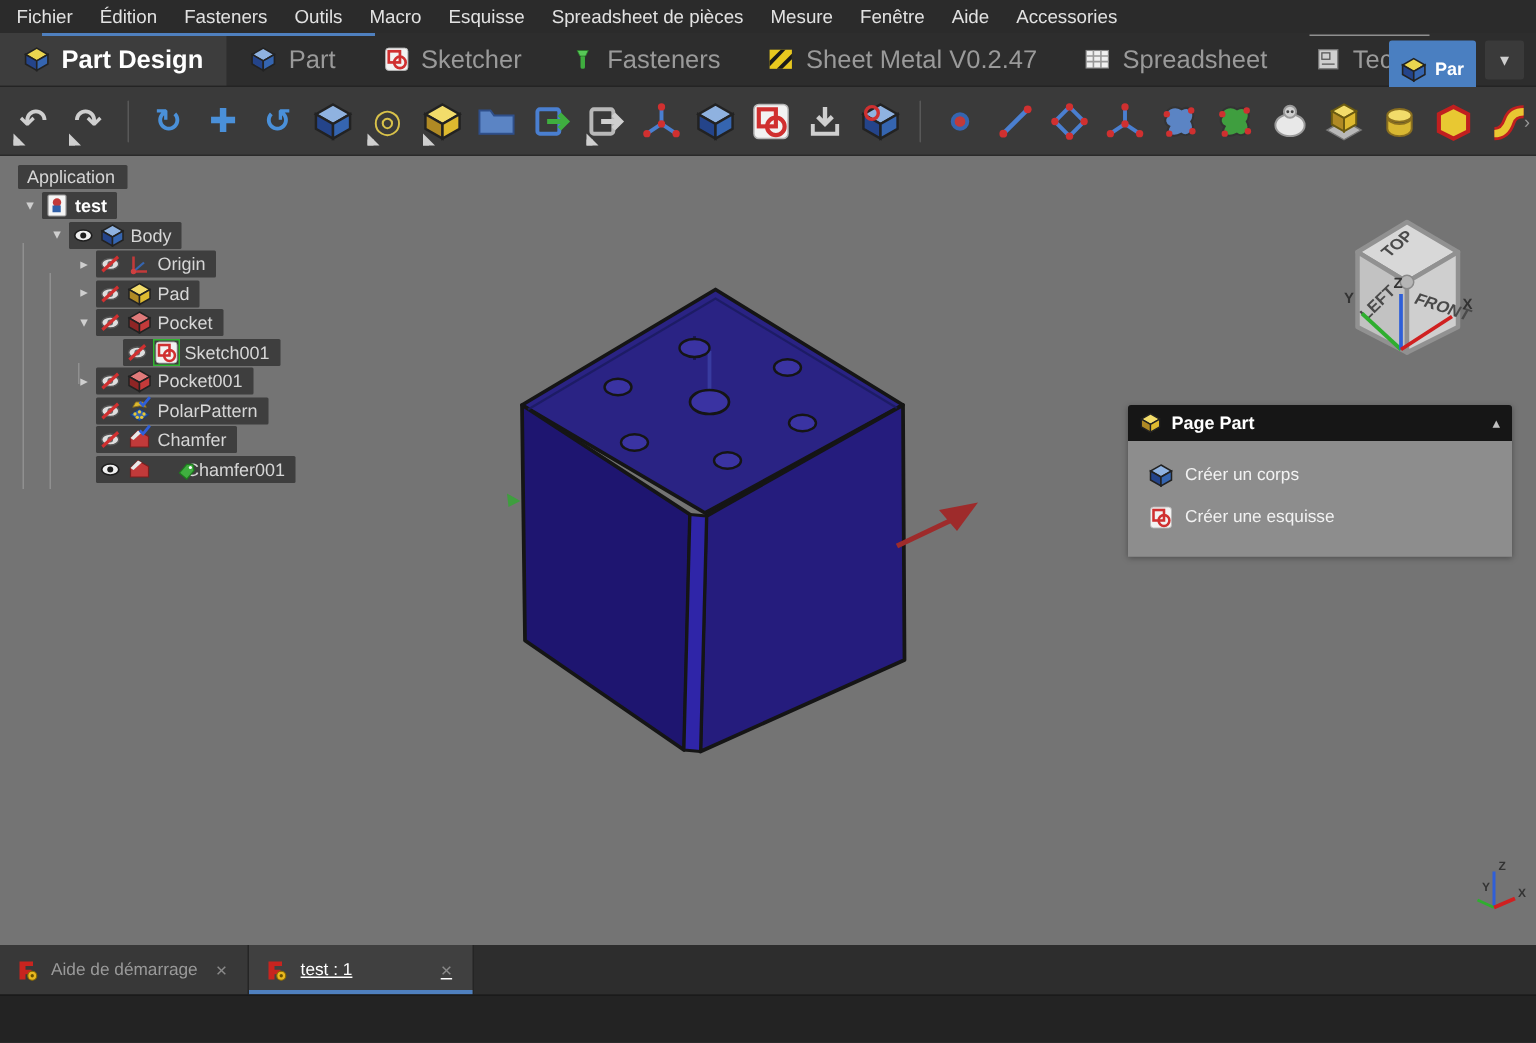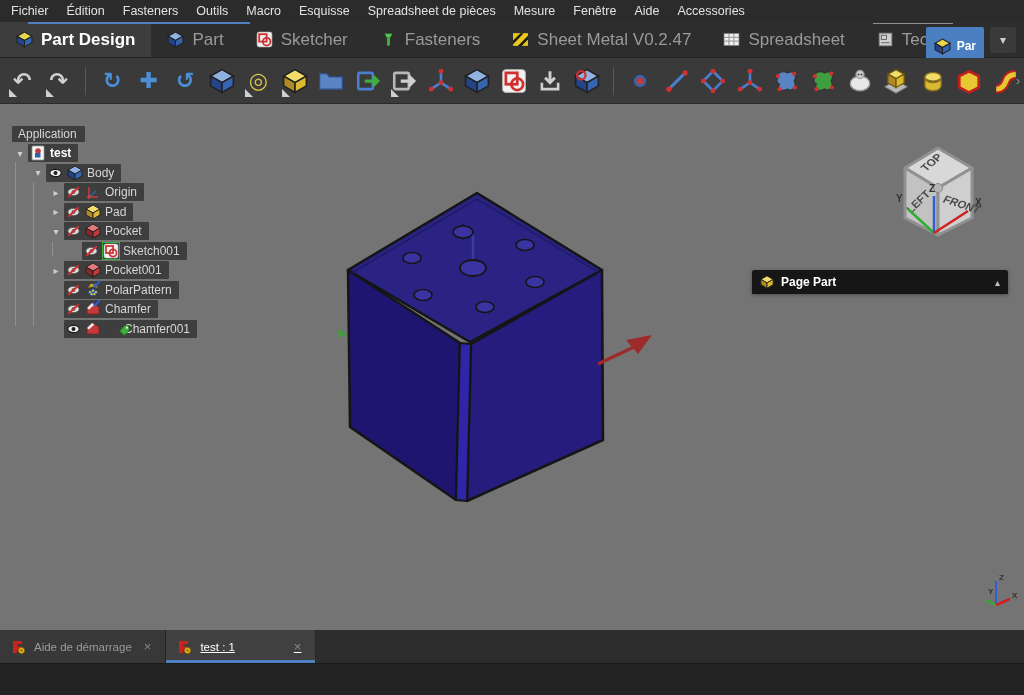--- a/index.html
+++ b/index.html
@@ -37,21 +37,21 @@
     border:4px solid transparent; border-left-color:#cfcfcf; border-bottom-color:#cfcfcf; }
   .tbg { font-size:22px; line-height:1; font-weight:bold; }
   .tb .ic { width:26px; height:26px; }
   #tb-overflow { color:#9a9a9a; font-size:12px; margin-left:auto; margin-right:2px; }
 
   
   #viewport { position:absolute; left:0; top:104px; width:1024px; height:526px; background:#747474; }
   #model-svg { position:absolute; left:0; top:0; }
 
   
-  #tree { position:absolute; left:4px; top:20px; width:280px; }
+  #tree { position:absolute; left:4px; top:4px; width:280px; }
   .vline { position:absolute; width:1px; background:#9f9f9f; opacity:.65; }
   .trow { display:flex; align-items:center; height:19.5px; padding-left:8px; position:relative; }
   .tind { display:inline-block; height:1px; }
   .tchev { width:16px; color:#cfcfcf; font-size:10px; text-align:center; flex:0 0 16px; }
   .tlab { display:flex; align-items:center; gap:4px; background:rgba(48,48,48,0.78);
     padding:1px 7px 1px 2px; border-radius:1px; }
   .tlab .ic { width:15px; height:15px; flex:0 0 15px; }
   .teye { width:14px !important; height:14px !important; }
   .ticonwrap { position:relative; width:16px; height:16px; }
   .ticonwrap > .ic { position:absolute; left:0; top:0; width:16px; height:16px; }
@@ -783,20 +783,36 @@
     </svg>
 
     <div id="taskpanel">
       <div id="taskheader">
         <svg class="ic c-yellow">
             <use href="#i-cube"></use>
           </svg>
         <span id="tasktitle">Page Part</span>
         <span id="taskcollapse">▴</span>
       </div>
+      <div id="taskbody">
+
+          <div class="taskitem">
+            <svg class="ic c-blue">
+              <use href="#i-cube"></use>
+            </svg>
+            <span>Créer un corps</span>
+          </div>
+
+          <div class="taskitem">
+            <svg class="ic">
+              <use href="#i-sketch"></use>
+            </svg>
+            <span>Créer une esquisse</span>
+          </div>
+        </div>
     </div>
 
     <svg id="miniaxes" width="46" height="46" viewBox="0 0 46 46">
       <line x1="24" y1="35" x2="24" y2="11" stroke="#2f5fd8" stroke-width="2"></line>
       <line x1="24" y1="35" x2="13" y2="30" stroke="#2fae2f" stroke-width="2"></line>
       <line x1="24" y1="35" x2="38" y2="29" stroke="#d02020" stroke-width="2.6"></line>
       <text class="axlabel" style="font-size:8px" x="27" y="10">Z</text>
       <text class="axlabel" style="font-size:8px" x="16" y="24">Y</text>
       <text class="axlabel" style="font-size:8px" x="40" y="28">X</text>
     </svg>

